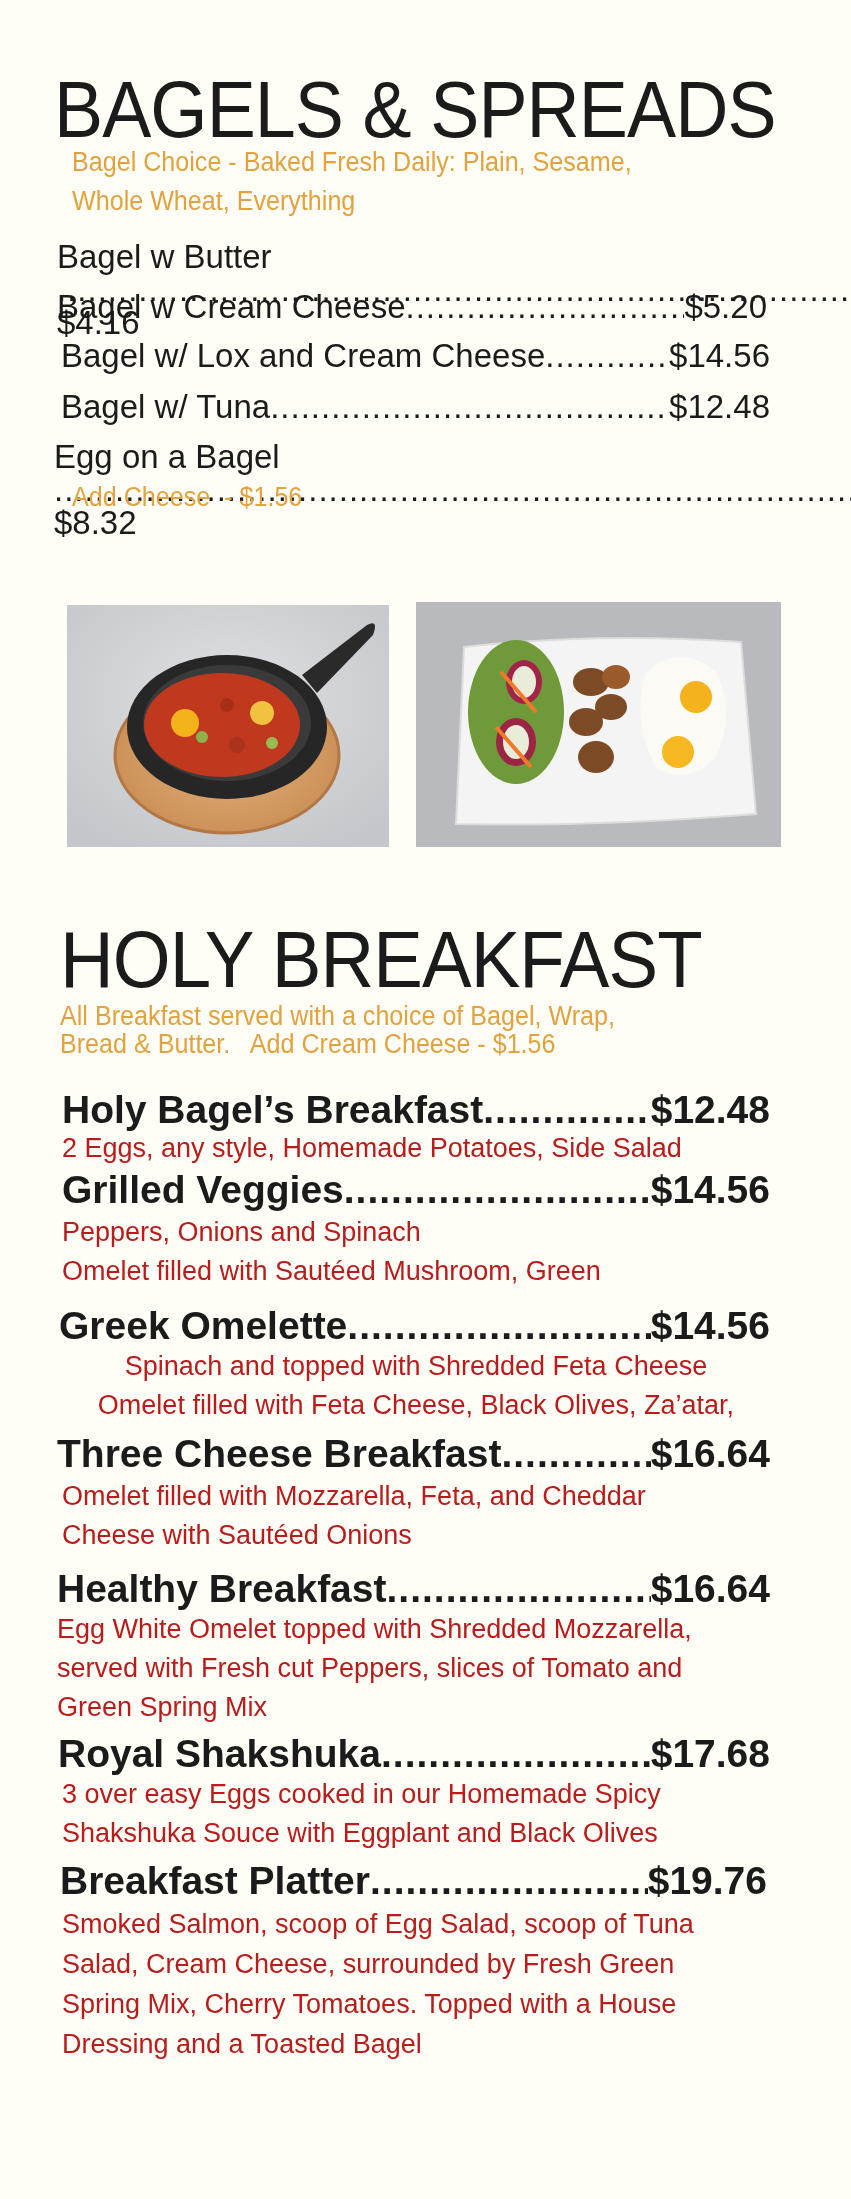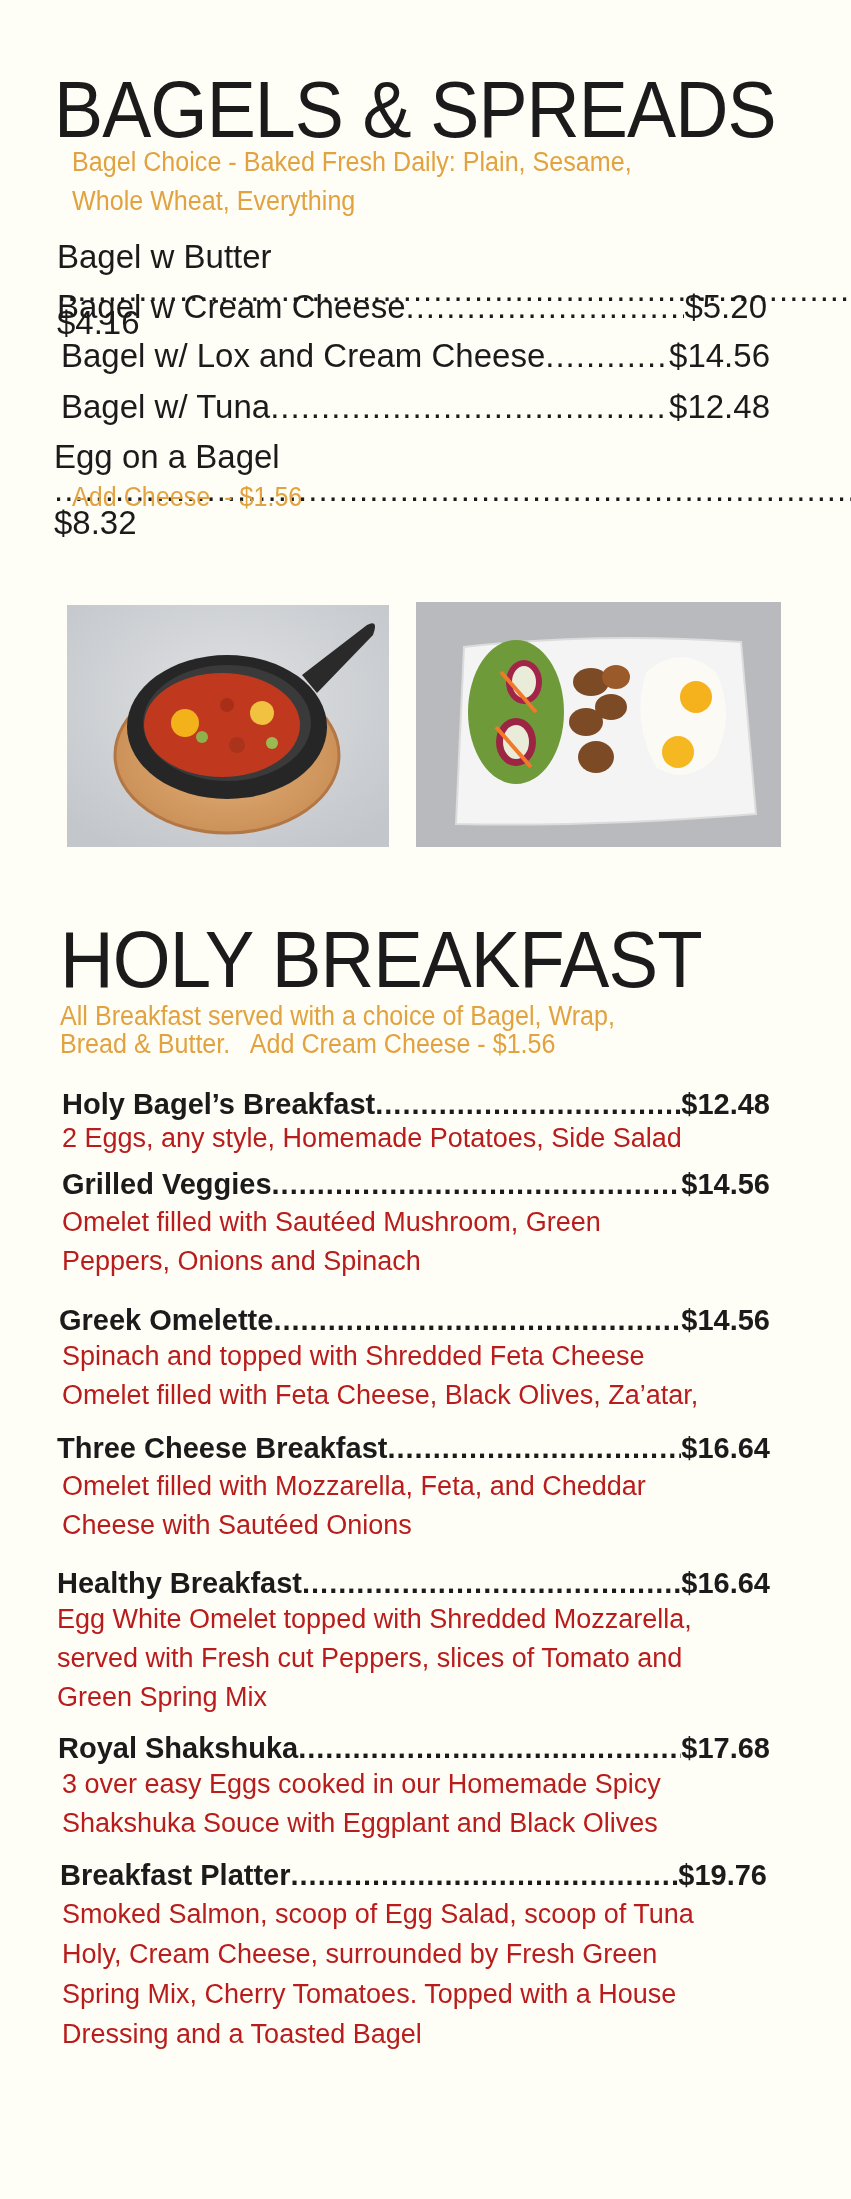--- a/index.html
+++ b/index.html
@@ -7,21 +7,21 @@
        font-family:"Liberation Sans",sans-serif;color:#1b1b1b;}
   .abs{position:absolute;white-space:nowrap;}
   .h1{font-family:"Liberation Sans Narrow","Liberation Sans",sans-serif;font-weight:400;letter-spacing:-1px;line-height:1;}
   .orange{color:#e1a23f;}
   .row{display:flex;align-items:baseline;}
   .row .name{flex:0 0 auto;}
   .row .dots{flex:1 1 auto;overflow:hidden;white-space:nowrap;letter-spacing:1px;}
   .row .dots::after{content:"..........................................................................................................";}
   .row .price{flex:0 0 auto;}
   .bagel-item{font-size:33px;line-height:1;transform-origin:left center;}
-  .bf-title{font-size:29px;font-weight:700;line-height:1;}
+  .bf-title{font-size:39px;font-weight:700;line-height:1;}
   .desc{font-size:27px;line-height:39px;white-space:normal;color:#b91c1c;}
   .photo{position:absolute;overflow:hidden;}
 </style>
 </head>
 <body>
 
 <div class="abs h1" style="left:54px;top:70px;font-size:80px;transform:scaleX(0.92);transform-origin:left top;">BAGELS &amp; SPREADS</div>
 <div class="abs orange" style="left:72px;top:147px;font-size:27px;transform:scaleX(0.93);transform-origin:left top;">Bagel Choice - Baked Fresh Daily: Plain, Sesame,</div>
 <div class="abs orange" style="left:72px;top:186px;font-size:27px;transform:scaleX(0.93);transform-origin:left top;">Whole Wheat, Everything</div>
 
@@ -118,26 +118,26 @@
   <div class="desc"><span>2 Eggs, any style, Homemade Potatoes, Side Salad</span></div>
 </div>
 
 <div class="abs" style="left:62px;top:1170px;width:708px;">
   <div class="row bf-title">
       <span class="name">Grilled Veggies</span>
       <span class="dots"></span>
       <span class="price">$14.56</span>
     </div>
   <div class="desc" style="margin-top:4px;">
+      <div>Peppers, Onions and Spinach</div>
       <div>Omelet filled with Sautéed Mushroom, Green</div>
-      <div>Peppers, Onions and Spinach</div>
     </div>
 </div>
 
-<div class="abs" style="left:59px;top:1306px;width:711px;">
+<div class="abs" style="left:59px;top:1306px;width:711px;text-align:center;">
   <div class="row bf-title">
       <span class="name">Greek Omelette</span>
       <span class="dots"></span>
       <span class="price">$14.56</span>
     </div>
   <div class="desc" style="margin-top:2px;padding-left:3px;">
       <div>Spinach and topped with Shredded Feta Cheese</div>
       <div>Omelet filled with Feta Cheese, Black Olives, Za’atar,</div>
     </div>
 </div>
@@ -180,17 +180,17 @@
 </div>
 
 <div class="abs" style="left:60px;top:1861px;width:707px;">
   <div class="row bf-title">
       <span class="name">Breakfast Platter</span>
       <span class="dots"></span>
       <span class="price">$19.76</span>
     </div>
   <div class="desc" style="margin-top:4px;padding-left:2px;line-height:40px;">
       <div>Smoked Salmon, scoop of Egg Salad, scoop of Tuna</div>
-      <div>Holy, Cream Cheese, surrounded by Fresh Green</div>
+      <div>Salad, Cream Cheese, surrounded by Fresh Green</div>
       <div>Spring Mix, Cherry Tomatoes. Topped with a House</div>
       <div>Dressing and a Toasted Bagel</div>
     </div>
 </div>
 
 </body></html>

